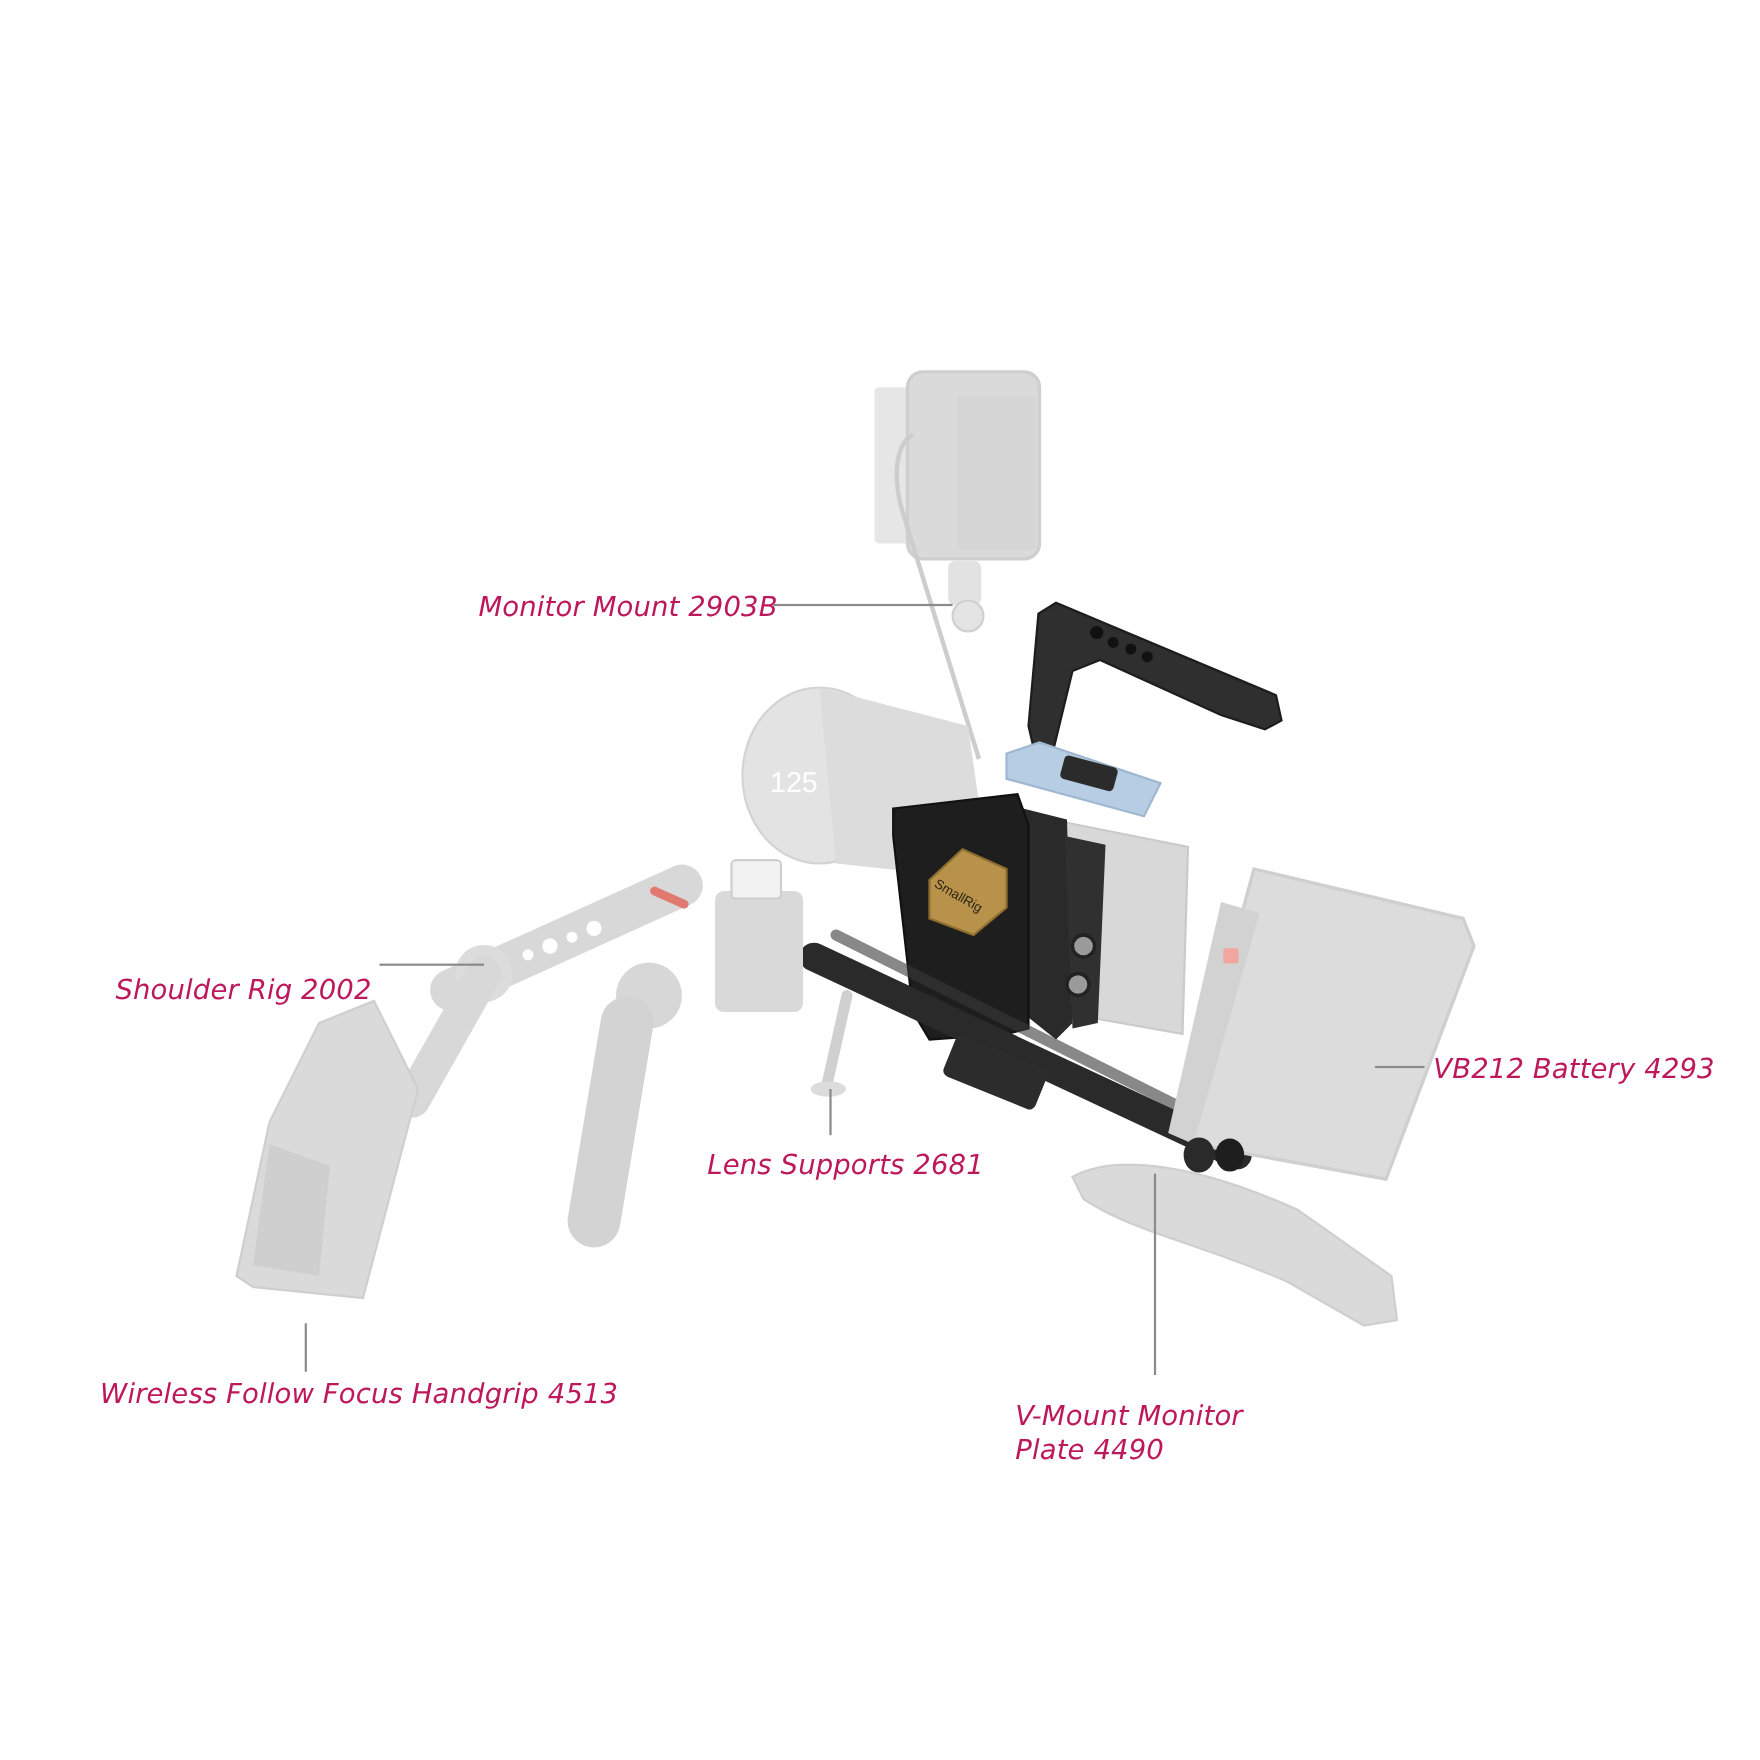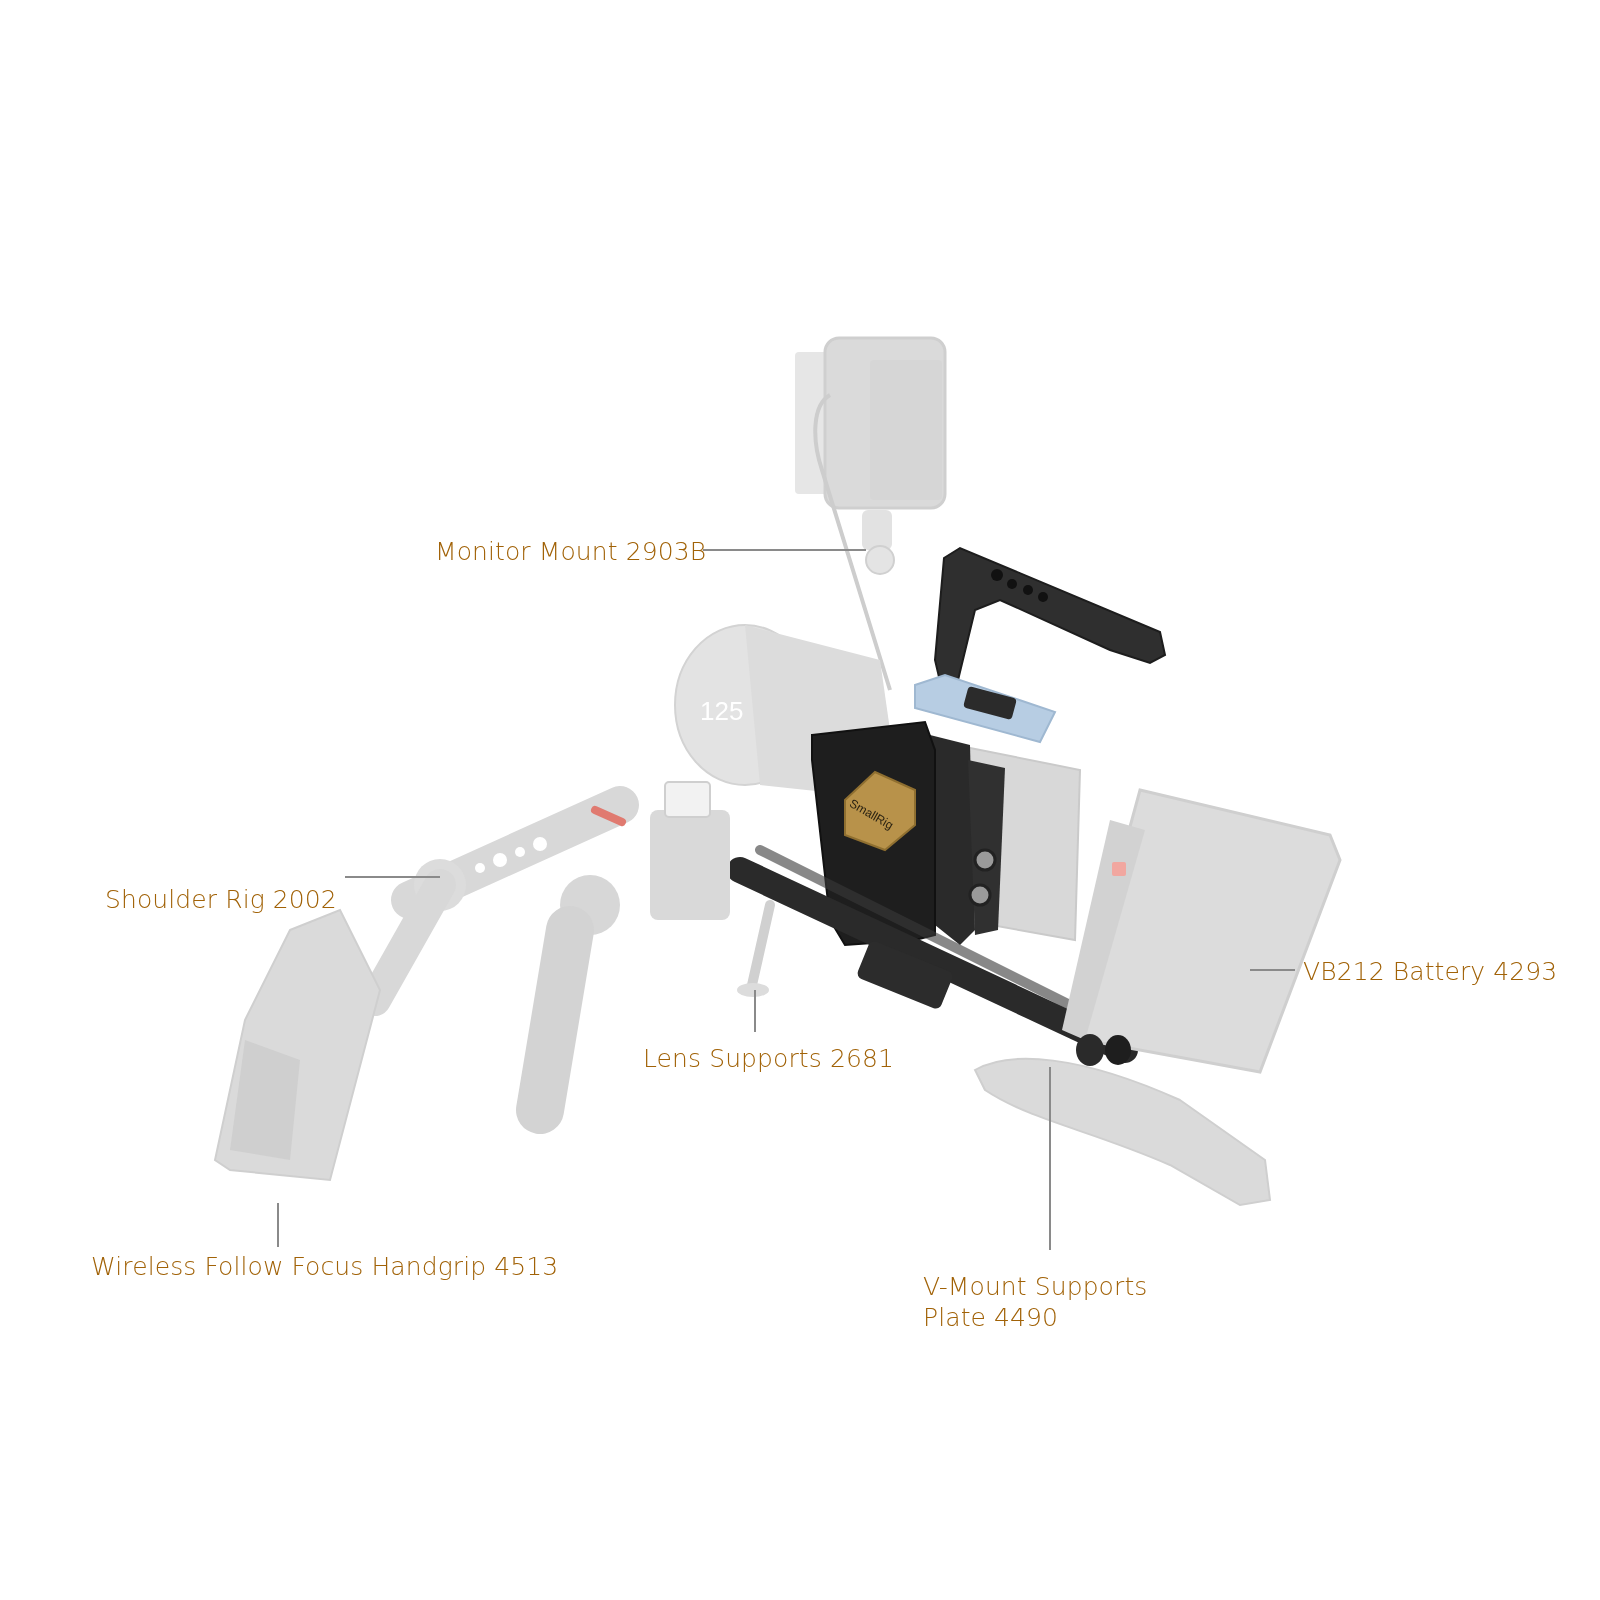--- a/index.html
+++ b/index.html
@@ -1,20 +1,20 @@
 <!DOCTYPE html>
 <html><head>
 <meta charset="utf-8">
 <style>
   html, body { margin: 0; padding: 0; background: #ffffff; }
   body { width: 1600px; height: 1600px; position: relative; overflow: hidden;
          font-family: "DejaVu Sans", "Liberation Sans", sans-serif; }
   .canvas { position: absolute; left: 0; top: 0; width: 1600px; height: 1600px; }
-  .callout-label { position: absolute; color: #a16207; font-size: 25px; line-height: 32px;
-                   white-space: nowrap; letter-spacing: 0.1px; font-weight: 300; }
+  .callout-label { position: absolute; color: #be185d; font-size: 25px; line-height: 32px;
+                   white-space: nowrap; letter-spacing: 0.1px; font-weight: 300; font-style: italic; }
   .leader { position: absolute; background: #8a8a8a; }
   svg.product { position: absolute; left: 0; top: 0; }
 </style>
 </head>
 <body>
 
 <div class="canvas">
 
   <svg class="product" width="1600" height="1600" viewBox="0 0 1600 1600">
 
@@ -117,16 +117,16 @@
   <div class="callout-label" style="left:1303px; top:956px;">VB212 Battery 4293</div>
   <div class="leader" style="left:1250px; top:969px; width:45px; height:2px;"></div>
 
   <div class="leader" style="left:754px; top:990px; width:2px; height:42px;"></div>
   <div class="callout-label" style="left:643px; top:1043px;">Lens Supports 2681</div>
 
   <div class="leader" style="left:277px; top:1203px; width:2px; height:44px;"></div>
   <div class="callout-label" style="left:91px; top:1251px;">Wireless Follow Focus Handgrip 4513</div>
 
   <div class="leader" style="left:1049px; top:1067px; width:2px; height:183px;"></div>
-  <div class="callout-label" style="left:923px; top:1271px;">V-Mount Supports</div>
+  <div class="callout-label" style="left:923px; top:1271px;">V-Mount Monitor</div>
   <div class="callout-label" style="left:923px; top:1302px;">Plate 4490</div>
 
 </div>
 
 </body></html>

